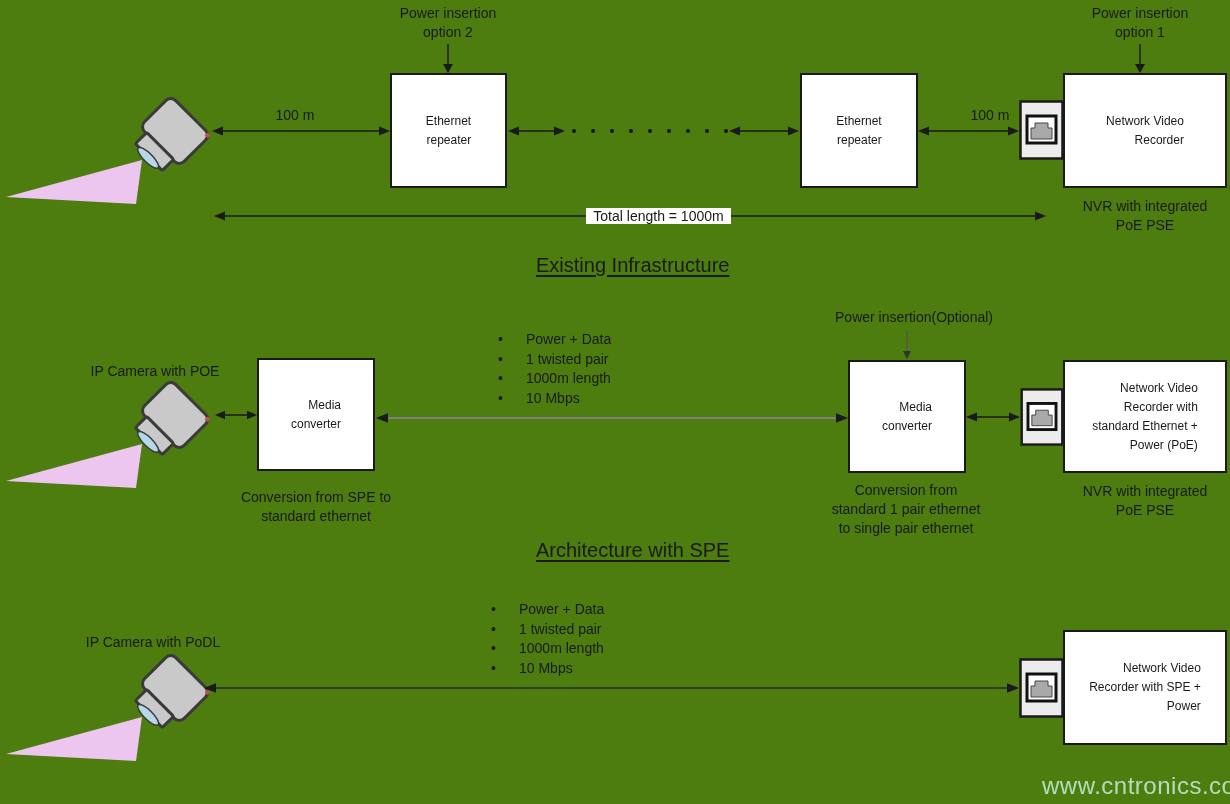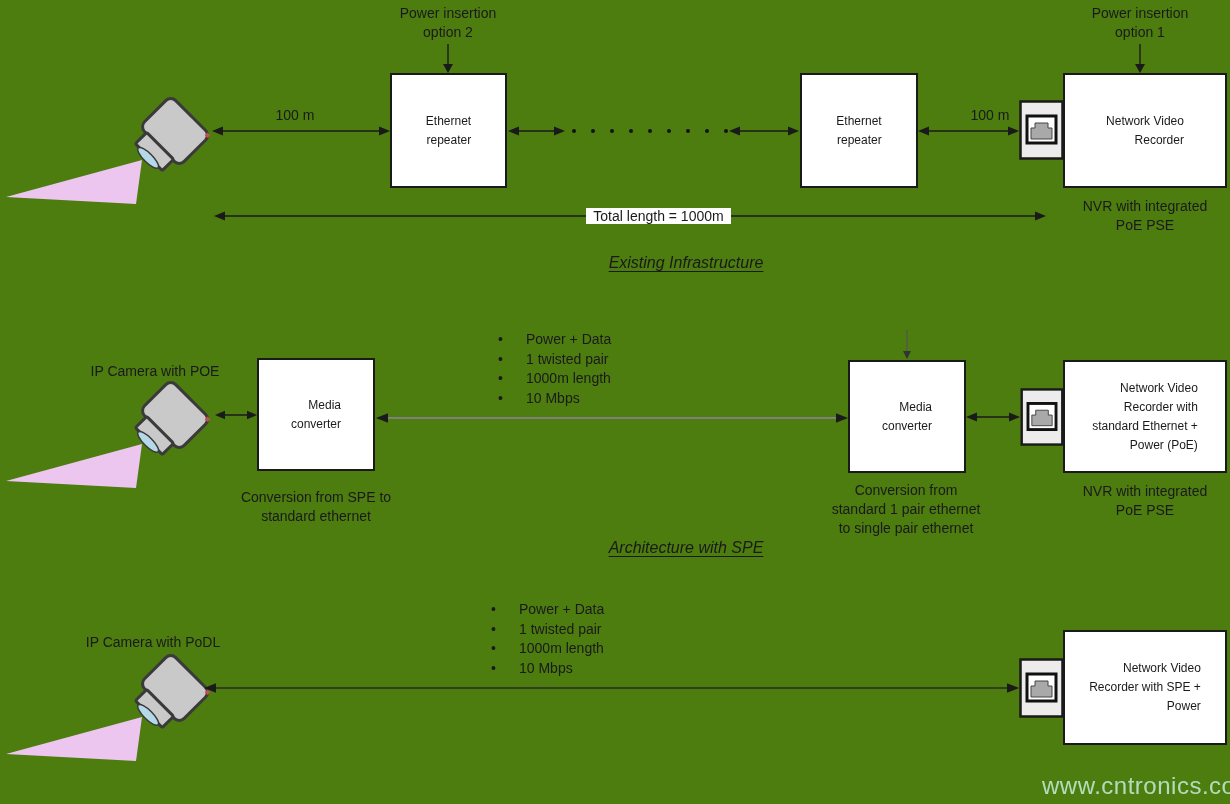--- a/index.html
+++ b/index.html
@@ -3,22 +3,22 @@
 <meta charset="utf-8">
 <style>
   html,body { margin:0; padding:0; background:#fff; }
   .canvas { position:relative; width:1230px; height:804px; background:#4d7c0f; overflow:hidden;
             font-family:"Liberation Sans", sans-serif; color:#1a1a1a; }
   .abs { position:absolute; }
   .box { position:absolute; border:2px solid #1a1a1a; background:#fff;
          display:flex; align-items:center; justify-content:center;
          text-align:right; font-size:12px; line-height:19px; white-space:pre-line; }
   .lbl { position:absolute; font-size:14px; line-height:19px; text-align:center; white-space:pre-line; }
-  .title { position:absolute; font-size:16px; font-style:italic;
-           text-decoration:underline; text-underline-offset:3px; text-align:center; }
+  .title { position:absolute; font-size:20px; 
+           text-decoration:underline; text-underline-offset:3px; }
   .bullets { position:absolute; font-size:14px; }
   .bullets .row { display:flex; line-height:19.5px; }
   .bullets .dot { width:28px; padding-left:8px; }
   .wm { position:absolute; font-size:24px; color:#b7e3c4; letter-spacing:0.5px; opacity:0.95; }
   .tl-text { background:#fff; padding:0 7px; font-size:14px;margin-left:43px; }
   svg.arrow { position:absolute; overflow:visible; }
 </style>
 </head>
 <body>
 
@@ -115,20 +115,21 @@
     <line x1="9" y1="7" x2="825" y2="7" stroke="#1a1a1a" stroke-width="1.3"></line>
     <polygon points="1,7 12,2.5 12,11.5" fill="#1a1a1a"></polygon>
       <polygon points="833,7 822,2.5 822,11.5" fill="#1a1a1a"></polygon>
   </svg>
   <div class="abs" style="left:537px;top:207px;width:200px;text-align:center;">
     <span class="tl-text">Total length = 1000m</span>
   </div>
 
   <div class="title" style="left:536px;top:254px;width:300px;">Existing Infrastructure</div>
 
+  <div class="lbl" style="left:764px;top:308px;width:300px;">Power insertion(Optional)</div>
   <svg class="arrow" style="left:900px;top:330px;" width="14" height="30">
     <line x1="7" y1="0" x2="7" y2="23" stroke="#555" stroke-width="1.2"></line>
       <polygon points="3,21 11,21 7,29" fill="#333"></polygon>
   </svg>
 
   <div class="lbl" style="left:55px;top:362px;width:200px;">IP Camera with POE</div>
   <svg class="abs" style="left:0;top:380px;" width="220" height="112">
       <use href="#cam"></use>
     </svg>
 

